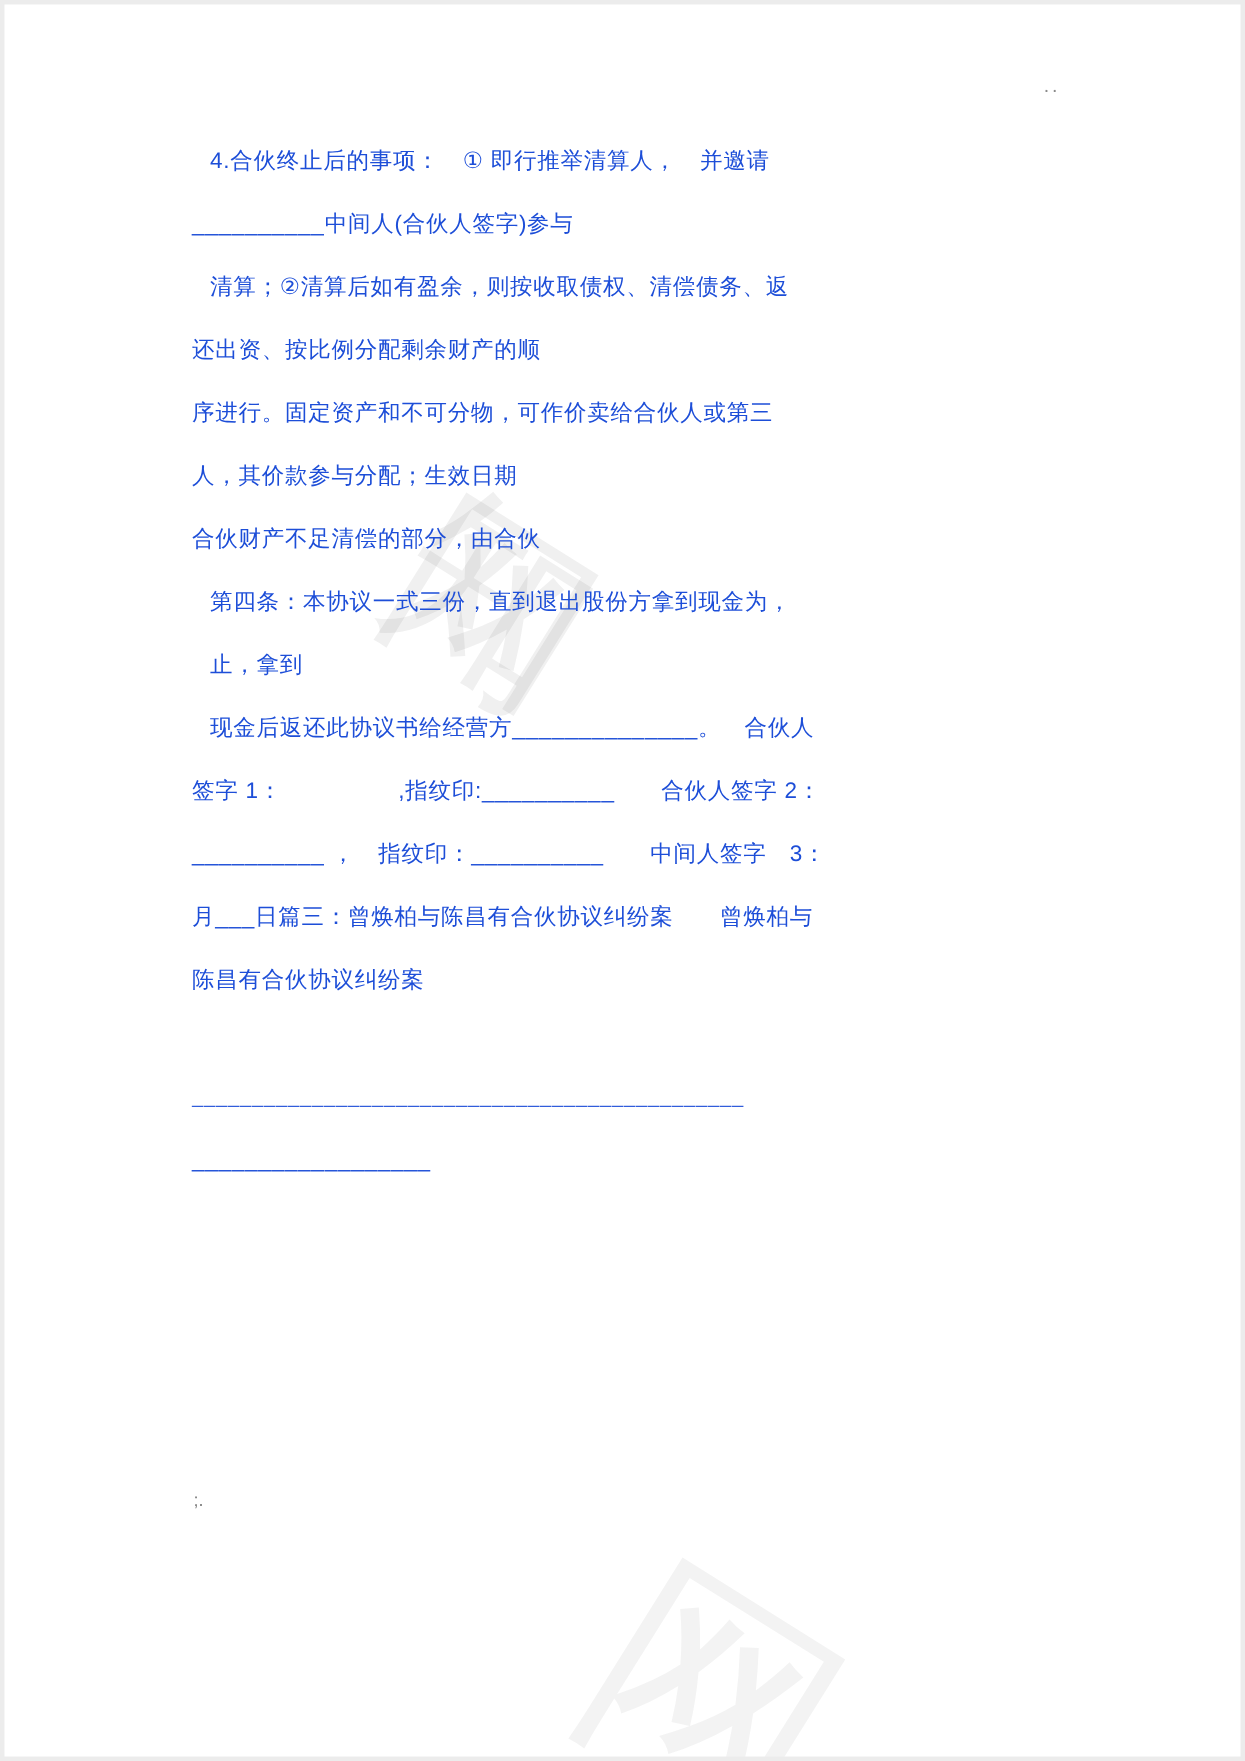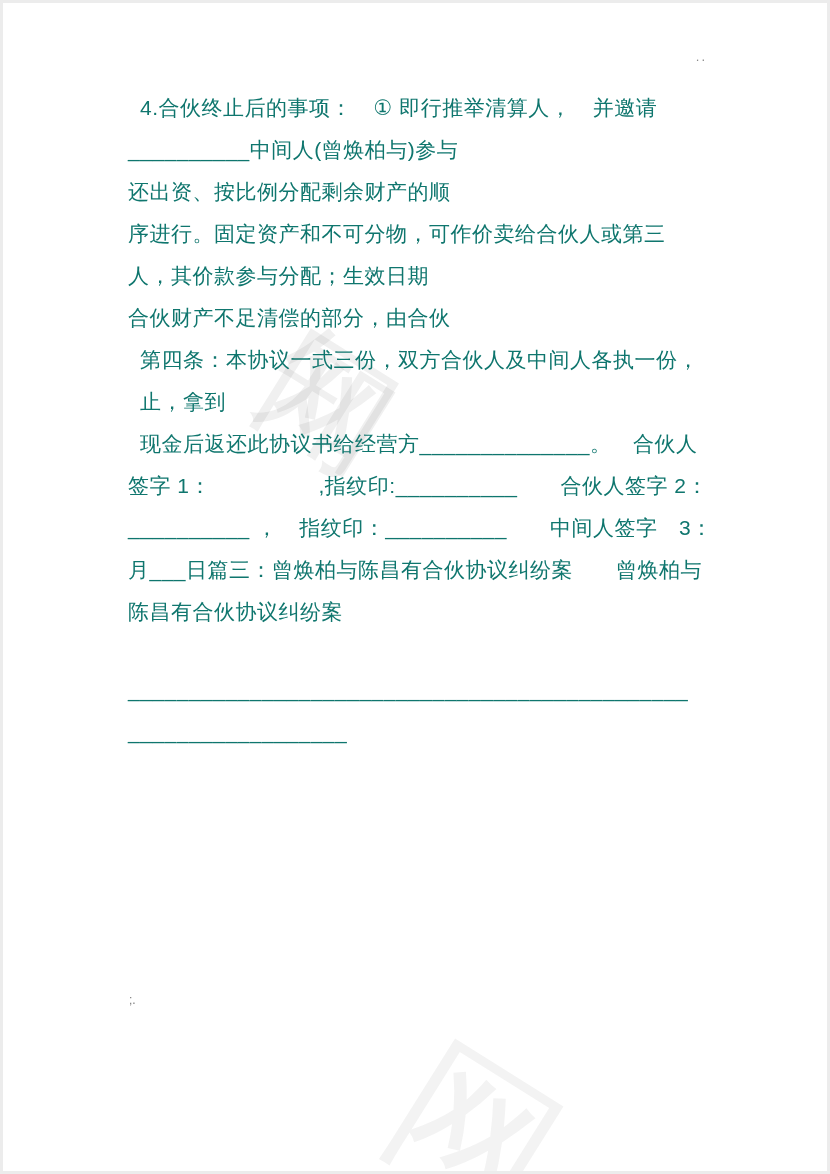--- a/index.html
+++ b/index.html
@@ -14,32 +14,32 @@
     position: absolute;
     left: 3px; top: 3px; right: 3px; bottom: 3px;
     background: #ffffff;
     overflow: hidden;
   }
   .content {
     position: absolute;
     top: 84px;
     left: 125px;
     right: 100px;
-    color: #0f766e;
-    font-size: 21px;
+    color: #1d4ed8;
+    font-size: 15px;
     z-index: 2;
   }
   .line {
     line-height: 42px;
     height: 42px;
     white-space: nowrap;
     letter-spacing: 0.5px;
   }
   .ind { padding-left: 12px; }
-  .gap-lg { margin-top: 36px; }
+  .gap-lg { margin-top: 36px; font-family: Liberation Serif, serif; }
   .gap-sm { margin-top: 6px; }
 
   .watermark-main {
     position: absolute;
     top: 255px;
     left: 320px;
     font-size: 130px;
     color: rgba(40, 40, 40, 0.07);
     writing-mode: vertical-rl;
     letter-spacing: 14px;
@@ -81,26 +81,27 @@
 <div class="paper">
 
   <div class="watermark-main">知网</div>
   <div class="watermark-bottom">网</div>
 
   <div class="mark-top-right">..</div>
   <div class="mark-bottom-left">;.</div>
 
   <div class="content">
     <div class="line ind">4.合伙终止后的事项：　① 即行推举清算人，　并邀请</div>
-    <div class="line">__________中间人(曾焕柏与)参与</div>
+    <div class="line">__________中间人(合伙人签字)参与</div>
+    <div class="line ind">清算；②清算后如有盈余，则按收取债权、清偿债务、返</div>
     <div class="line">还出资、按比例分配剩余财产的顺</div>
     <div class="line">序进行。固定资产和不可分物，可作价卖给合伙人或第三</div>
     <div class="line">人，其价款参与分配；生效日期</div>
     <div class="line">合伙财产不足清偿的部分，由合伙</div>
-    <div class="line ind">第四条：本协议一式三份，双方合伙人及中间人各执一份，</div>
+    <div class="line ind">第四条：本协议一式三份，直到退出股份方拿到现金为，</div>
     <div class="line ind">止，拿到</div>
     <div class="line ind">现金后返还此协议书给经营方______________。　合伙人</div>
     <div class="line">签字 1：　　　　　,指纹印:__________　　合伙人签字 2：</div>
     <div class="line">__________ ，　指纹印：__________　　中间人签字　3：</div>
     <div class="line">月___日篇三：曾焕柏与陈昌有合伙协议纠纷案　　曾焕柏与</div>
     <div class="line">陈昌有合伙协议纠纷案</div>
     <div class="line gap-lg">______________________________________________</div>
     <div class="line">__________________</div>
   </div>
 

